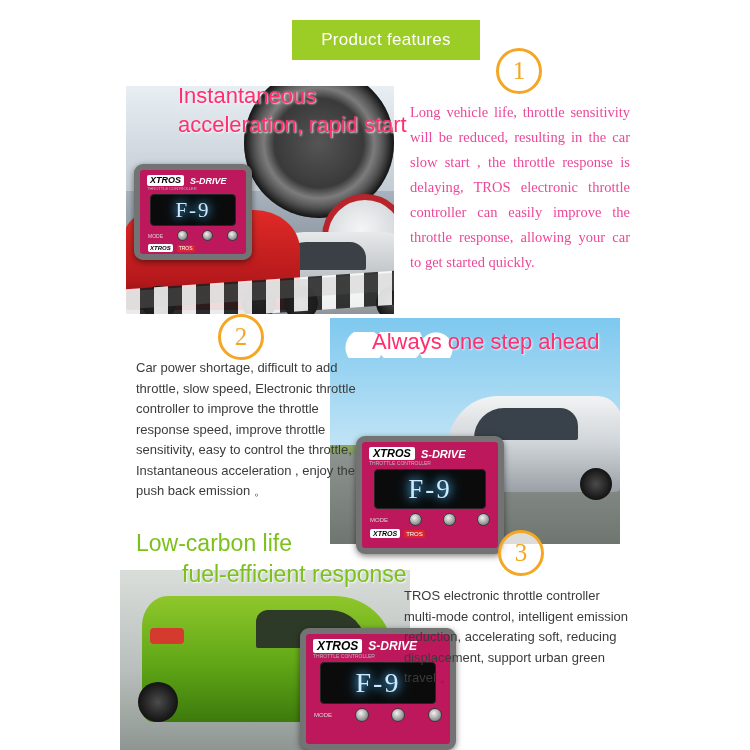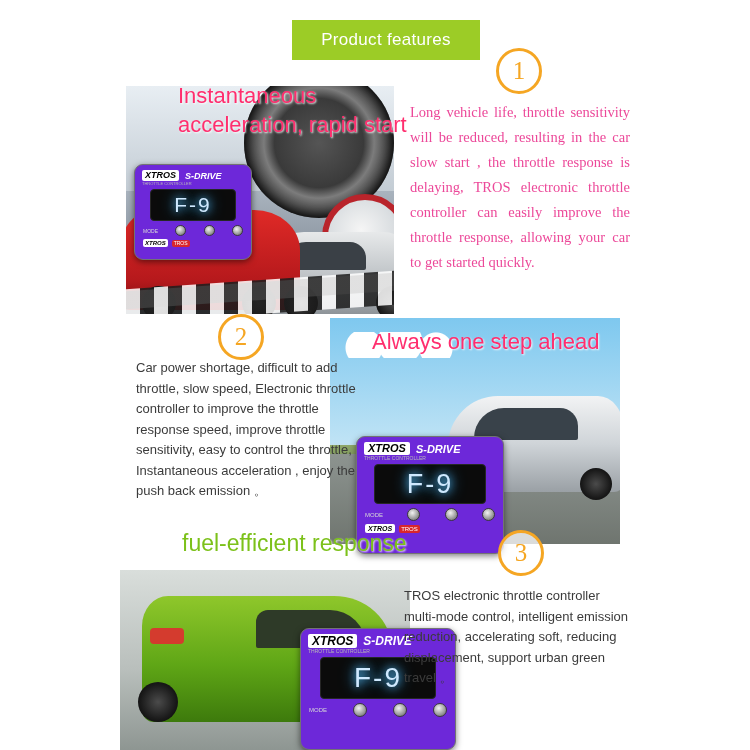--- a/index.html
+++ b/index.html
@@ -112,23 +112,23 @@
   .sec1-img .checker2 {
     position:absolute; left:0; bottom:14px; width:100%; height:18px;
     background: repeating-linear-gradient(90deg,#1d1d1d 0 14px,#fff 14px 28px);
     opacity:.85;
     transform: skewY(-4deg);
   }
 
   
   .device {
     position: absolute;
-    background: #6d28d9;
+    background: #be185d;
     border-radius: 9px;
-    border: 1px solid #737373;
+    border: 6px solid #737373;
     box-shadow: 0 2px 6px rgba(0,0,0,.5);
     overflow: hidden;
   }
   .device .brandrow {
     display:flex; align-items:center; gap:6px;
     padding: 5px 6px 0 7px;
   }
   .device .xtros {
     background:#fff; color:#000;
     font-weight:bold; font-style:italic;
@@ -136,21 +136,21 @@
   }
   .device .sdrive { color:#fff; font-style:italic; font-weight:bold; }
   .device .subtitle { color:#b9b9b9; }
   .device .screen {
     margin: 3px auto 0;
     background: #0b0b0b;
     border: 1px solid #262626;
     border-radius: 4px;
     display:flex; align-items:center; justify-content:center;
     color:#cfe9ff;
-    font-family: Liberation Sans, sans-serif;
+    font-family: Liberation Serif, serif;
     text-shadow: 0 0 8px #5ec8ff, 0 0 16px #2aa3ff;
     letter-spacing: 2px;
   }
   .device .btnrow {
     display:flex; align-items:center; justify-content:space-between;
     padding: 4px 8px 0 8px;
   }
   .device .modelbl { color:#d8d8d8; }
   .device .knob {
     border-radius:50%;
@@ -415,18 +415,19 @@
     </div>
     <div class="btnrow">
       <span class="modelbl">MODE</span>
       <span class="knob"></span>
       <span class="knob"></span>
       <span class="knob"></span>
     </div>
   </div>
 
   <div class="h-green" id="h3">
+    <span>Low-carbon life</span>
     <span class="l2">fuel-efficient response</span>
   </div>
   <div class="num-circle" id="num3">3</div>
   <div class="body-sans" id="p3">TROS electronic throttle controller multi-mode control, intelligent emission reduction, accelerating soft, reducing displacement, support urban green travel 。</div>
 
 </div>
 
 </body></html>

